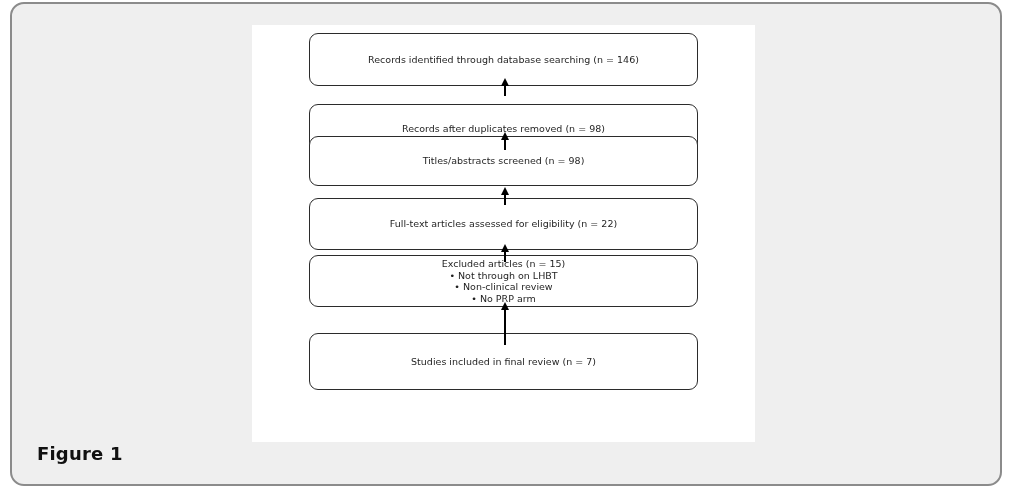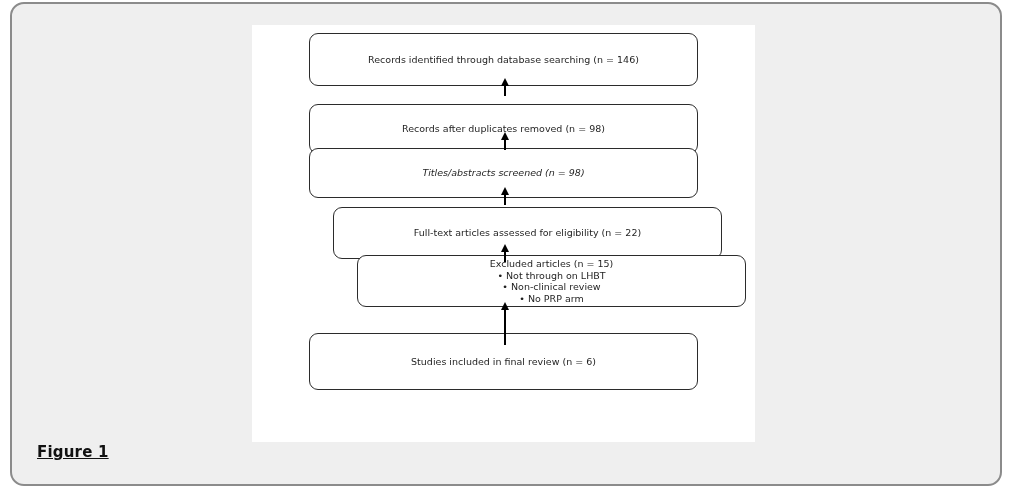--- a/index.html
+++ b/index.html
@@ -42,47 +42,46 @@
     background:var(--figure-bg);
     display:flex;flex-direction:column;
     align-items:center;justify-content:center;
     text-align:center;
     font-size:9.5px;line-height:11.5px;
     color:var(--box-text);
     z-index:1;
   }
   .box1{top:8px;height:53px;}
   .box2{top:63px;height:50px;margin-top:16px;}
-  .box3{top:123px;height:50px;font-style:italic;}
-  .box4{top:182px;height:52px;margin-left:24px;}
-  .box5{top:230px;height:52px;margin-left:48px;}
+  .box3{top:111px;height:50px;}
+  .box4{top:173px;height:52px;}
+  .box5{top:230px;height:52px;}
   .box6{top:308px;height:57px;}
   .arrow{
     position:absolute;left:248px;width:9px;
     display:flex;flex-direction:column;align-items:center;
     z-index:2;
   }
   .arrow-head{
     width:0;height:0;
     border-left:4px solid transparent;
     border-right:4px solid transparent;
     border-bottom:8px solid var(--arrow);
   }
   .arrow-shaft{width:2px;flex:1;background:var(--arrow);}
   .arrow1{top:53px;height:18px;}
   .arrow2{top:107px;height:18px;}
   .arrow3{top:162px;height:18px;}
   .arrow4{top:219px;height:18px;}
   .arrow5{top:277px;height:43px;}
   .caption{
     position:absolute;left:37px;top:443px;
-    font-size:15px;font-weight:bold;
+    font-size:18px;font-weight:bold;
     color:var(--caption);
     letter-spacing:0.2px;
-    text-decoration:underline;
   }
 </style>
 </head>
 <body>
 
 <div class="page">
 
   <div class="panel"></div>
 
   <div class="canvas">
@@ -104,21 +103,21 @@
     </div>
 
     <div class="flow-box box5">
       <div class="box-line">Excluded articles (n = 15)</div>
       <div class="box-line">• Not through on LHBT</div>
       <div class="box-line">• Non-clinical review</div>
       <div class="box-line">• No PRP arm</div>
     </div>
 
     <div class="flow-box box6">
-      <div class="box-line">Studies included in final review (n = 6)</div>
+      <div class="box-line">Studies included in final review (n = 7)</div>
     </div>
 
     <div class="arrow arrow1">
       <div class="arrow-head"></div>
       <div class="arrow-shaft"></div>
     </div>
     <div class="arrow arrow2">
       <div class="arrow-head"></div>
       <div class="arrow-shaft"></div>
     </div>

